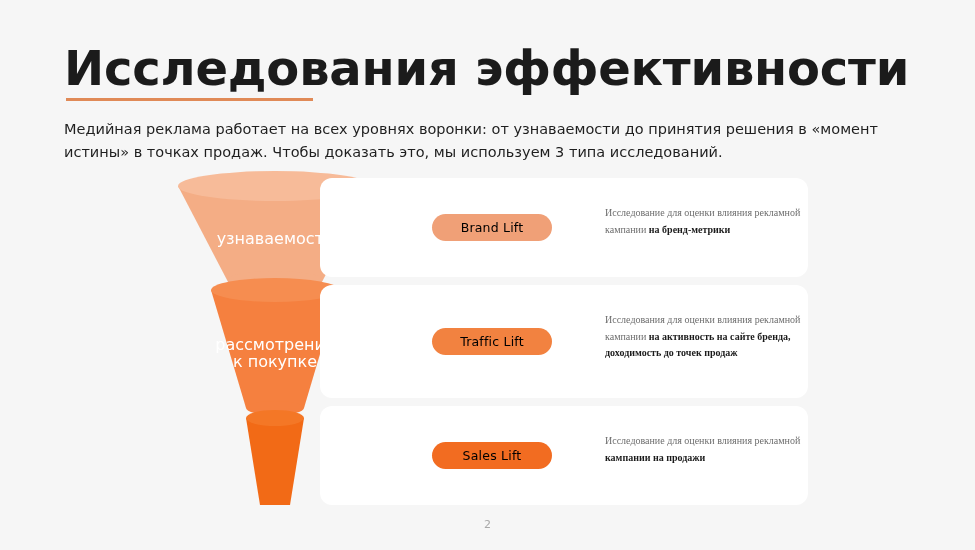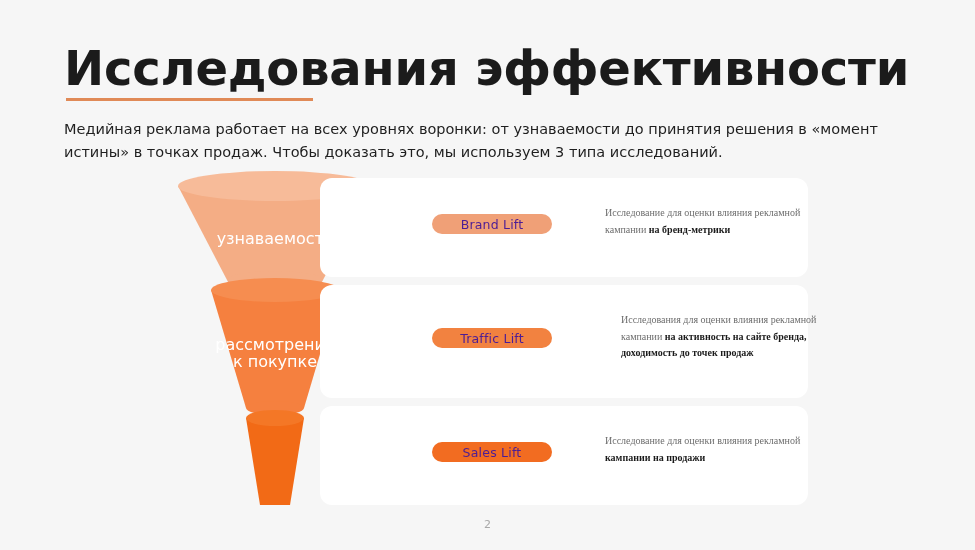--- a/index.html
+++ b/index.html
@@ -85,44 +85,44 @@
     border-radius: 12px;
   }
   .card.c1 { top: 178px;  height: 99px; }
   .card.c2 { top: 285px;  height: 113px; }
   .card.c3 { top: 406px;  height: 99px; }
 
   .pill {
     position: absolute;
     left: 112px;
     width: 120px;
-    height: 20px;
+    height: 27px;
     border-radius: 14px;
-    color: #4c1d95;
+    color: #000000;
     font-size: 12.5px;
     display: flex;
     align-items: center;
     justify-content: center;
     letter-spacing: 0.2px;
   }
   .card.c1 .pill { top: 36px; background: #f0a077; }
   .card.c2 .pill { top: 43px; background: #f28240; }
   .card.c3 .pill { top: 36px; background: #f26c21; text-align: right; }
 
   .desc {
     position: absolute;
     left: 285px;
     font-size: 10px;
     line-height: 16.5px;
     color: #6d6d6d;
     width: 200px;
     font-family: Liberation Serif, serif;
   }
   .card.c1 .desc { top: 27px; }
-  .card.c2 .desc { top: 27px; margin-left: 16px; }
+  .card.c2 .desc { top: 27px; }
   .card.c3 .desc { top: 27px; }
   .desc .strong {
     color: #1b1b1b;
     font-weight: bold;
   }
 
   
   .page-number {
     position: absolute;
     left: 0;

